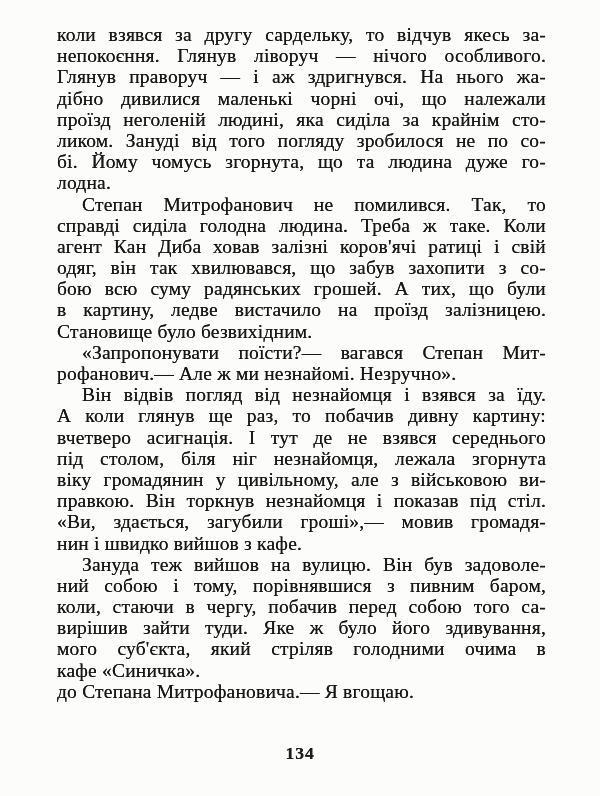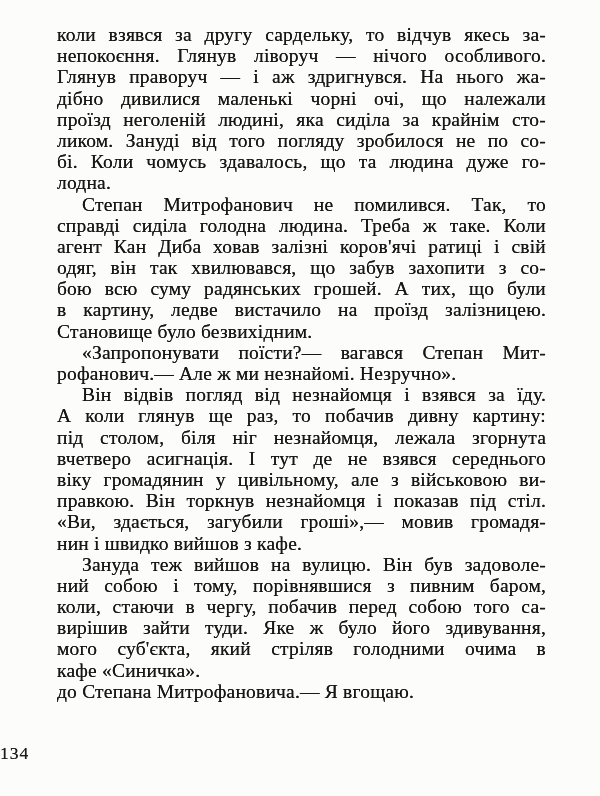--- a/index.html
+++ b/index.html
@@ -40,54 +40,54 @@
   .line.para-end {
     text-align: right;
     text-align-last: left;
     white-space: nowrap;
   }
   .folio {
     position: absolute;
     top: 743px;
     left: 0;
     width: 600px;
-    text-align: left;
+    text-align: center;
     font-size: 17.5px;
-    font-weight: normal;
+    font-weight: bold;
     letter-spacing: 1px;
     color: #1c1c1c;
     text-shadow: 0 0 0.4px rgba(10,10,10,0.8);
   }
 </style>
 </head>
 <body>
 
 <div class="scan-page">
   <div class="text-column">
     <div class="line j">коли взявся за другу сардельку, то відчув якесь за-</div>
     <div class="line j">непокоєння. Глянув ліворуч — нічого особливого.</div>
     <div class="line j">Глянув праворуч — і аж здригнувся. На нього жа-</div>
     <div class="line j">дібно дивилися маленькі чорні очі, що належали</div>
     <div class="line j">проїзд неголеній людині, яка сиділа за крайнім сто-</div>
     <div class="line j">ликом. Зануді від того погляду зробилося не по со-</div>
-    <div class="line j">бі. Коли чомусь здавалось, що та людина дуже го-</div>
+    <div class="line j">бі. Йому чомусь згорнута, що та людина дуже го-</div>
     <div class="line para-end">лодна.</div>
     <div class="line j indent">Степан Митрофанович не помилився. Так, то</div>
     <div class="line j">справді сиділа голодна людина. Треба ж таке. Коли</div>
     <div class="line j">агент Кан Диба ховав залізні коров'ячі ратиці і свій</div>
     <div class="line j">одяг, він так хвилювався, що забув захопити з со-</div>
     <div class="line j">бою всю суму радянських грошей. А тих, що були</div>
     <div class="line j">в картину, ледве вистачило на проїзд залізницею.</div>
     <div class="line para-end">Становище було безвихідним.</div>
     <div class="line j indent">«Запропонувати поїсти?— вагався Степан Мит-</div>
     <div class="line para-end">рофанович.— Але ж ми незнайомі. Незручно».</div>
     <div class="line j indent">Він відвів погляд від незнайомця і взявся за їду.</div>
     <div class="line j">А коли глянув ще раз, то побачив дивну картину:</div>
+    <div class="line j">вчетверо асигнація. І тут де не взявся середнього</div>
     <div class="line j">під столом, біля ніг незнайомця, лежала згорнута</div>
-    <div class="line j">вчетверо асигнація. І тут де не взявся середнього</div>
     <div class="line j">віку громадянин у цивільному, але з військовою ви-</div>
     <div class="line j">правкою. Він торкнув незнайомця і показав під стіл.</div>
     <div class="line j">«Ви, здається, загубили гроші»,— мовив громадя-</div>
     <div class="line para-end">нин і швидко вийшов з кафе.</div>
     <div class="line j indent">Зануда теж вийшов на вулицю. Він був задоволе-</div>
     <div class="line j">ний собою і тому, порівнявшися з пивним баром,</div>
     <div class="line j">коли, стаючи в чергу, побачив перед собою того са-</div>
     <div class="line j">вирішив зайти туди. Яке ж було його здивування,</div>
     <div class="line j">мого суб'єкта, який стріляв голодними очима в</div>
     <div class="line para-end">кафе «Синичка».</div>

